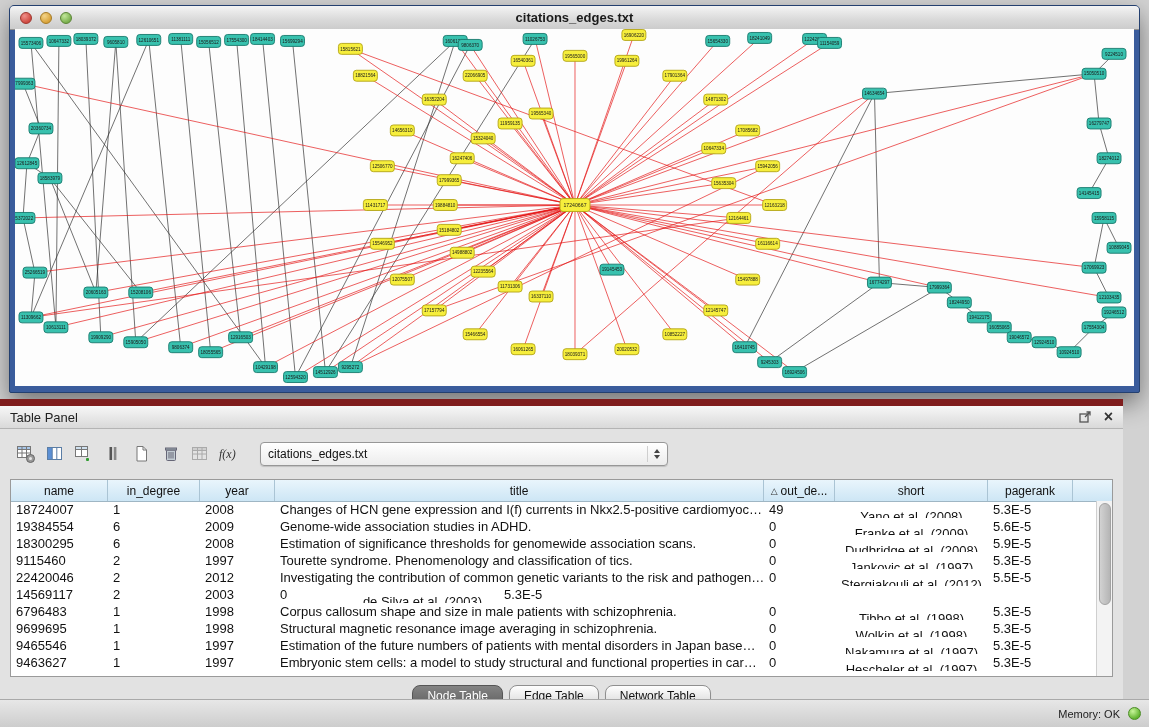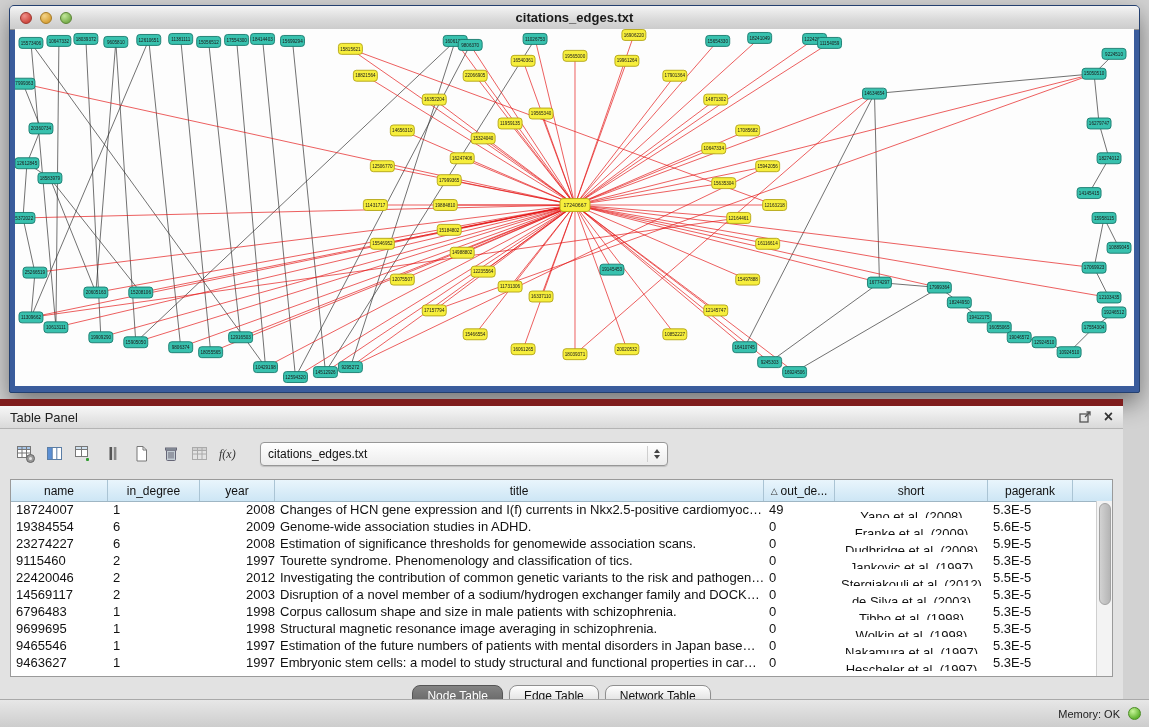--- a/index.html
+++ b/index.html
@@ -35,21 +35,21 @@
     padding:0 7px;box-shadow:inset 0 1px 0 #fff, 0 1px 1px rgba(0,0,0,.15);}
   .combo-label{flex:1;}
   .combo-arrows{display:flex;flex-direction:column;align-items:center;gap:2px;padding-left:6px;border-left:1px solid #cfcfcf;height:16px;justify-content:center;}
   .arr-up{width:0;height:0;border-left:3.5px solid transparent;border-right:3.5px solid transparent;border-bottom:4.5px solid #444;}
   .arr-dn{width:0;height:0;border-left:3.5px solid transparent;border-right:3.5px solid transparent;border-top:4.5px solid #444;}
 
   .grid{margin:8px 10px 0;background:#fff;border:1px solid #9a9a9a;height:196px;position:relative;overflow:hidden;}
   .ghead{display:flex;height:21px;background:linear-gradient(#e9f5fc,#cde6f5);border-bottom:1px solid #9fb6c4;font-size:12px;color:#111;}
   .hcell{display:flex;align-items:center;justify-content:center;border-right:1px solid #aac4d4;box-sizing:border-box;white-space:nowrap;overflow:hidden;}
   .sort-tri{font-size:9px;margin-right:3px;color:#333;}
-  .c0{width:97px;}.c1{width:92px;}.c2{width:75px;text-align:right;}.c3{width:489px;}.c4{width:71px;}.c5{width:153px;}.c6{width:85px;}.c7{flex:1;border-right:none;}
+  .c0{width:97px;}.c1{width:92px;}.c2{width:75px;}.c3{width:489px;}.c4{width:71px;}.c5{width:153px;}.c6{width:85px;}.c7{flex:1;border-right:none;}
   .gbody{position:absolute;top:21px;left:0;right:15px;bottom:0;overflow:hidden;}
   .trow{display:flex;height:17px;line-height:17px;font-size:13px;color:#111;}
   .tcell{padding-left:5px;box-sizing:border-box;white-space:nowrap;overflow:hidden;}
   .tcell.c5{text-align:center;padding-left:0;margin-top:7px;}
   .vscroll{position:absolute;top:21px;right:0;bottom:0;width:15px;background:#f3f3f3;border-left:1px solid #cfcfcf;}
   .vthumb{position:absolute;top:2px;left:2px;width:10px;height:100px;background:linear-gradient(90deg,#d2d2d2,#b5b5b5);border:1px solid #a2a2a2;border-radius:6px;}
 
   .tabs{display:flex;justify-content:center;gap:6px;margin-top:8px;}
   .tab{height:20px;padding:0 14px;font-size:12px;display:flex;align-items:center;border-radius:8px;
     border:1px solid #8f8f8f;background:linear-gradient(#fefefe,#d8d8d8);color:#111;box-shadow:0 1px 1px rgba(0,0,0,.15);}
@@ -746,21 +746,21 @@
             <div class="tcell c0">19384554</div>
             <div class="tcell c1">6</div>
             <div class="tcell c2">2009</div>
             <div class="tcell c3">Genome-wide association studies in ADHD.</div>
             <div class="tcell c4">0</div>
             <div class="tcell c5">Franke et al. (2009)</div>
             <div class="tcell c6">5.6E-5</div>
             <div class="tcell c7"></div>
           </div>
           <div class="trow">
-            <div class="tcell c0">23274227</div>
+            <div class="tcell c0">18300295</div>
             <div class="tcell c1">6</div>
             <div class="tcell c2">2008</div>
             <div class="tcell c3">Estimation of significance thresholds for genomewide association scans.</div>
             <div class="tcell c4">0</div>
             <div class="tcell c5">Dudbridge et al. (2008)</div>
             <div class="tcell c6">5.9E-5</div>
             <div class="tcell c7"></div>
           </div>
           <div class="trow">
             <div class="tcell c0">9115460</div>
@@ -779,21 +779,20 @@
             <div class="tcell c3">Investigating the contribution of common genetic variants to the risk and pathogen…</div>
             <div class="tcell c4">0</div>
             <div class="tcell c5">Stergiakouli et al. (2012)</div>
             <div class="tcell c6">5.5E-5</div>
             <div class="tcell c7"></div>
           </div>
           <div class="trow">
             <div class="tcell c0">14569117</div>
             <div class="tcell c1">2</div>
             <div class="tcell c2">2003</div>
-            <div class="tcell c3">Disruption of a novel member of a sodium/hydrogen exchanger family and DOCK…</div>
             <div class="tcell c4">0</div>
             <div class="tcell c5">de Silva et al. (2003)</div>
             <div class="tcell c6">5.3E-5</div>
             <div class="tcell c7"></div>
           </div>
           <div class="trow">
             <div class="tcell c0">6796483</div>
             <div class="tcell c1">1</div>
             <div class="tcell c2">1998</div>
             <div class="tcell c3">Corpus callosum shape and size in male patients with schizophrenia.</div>

